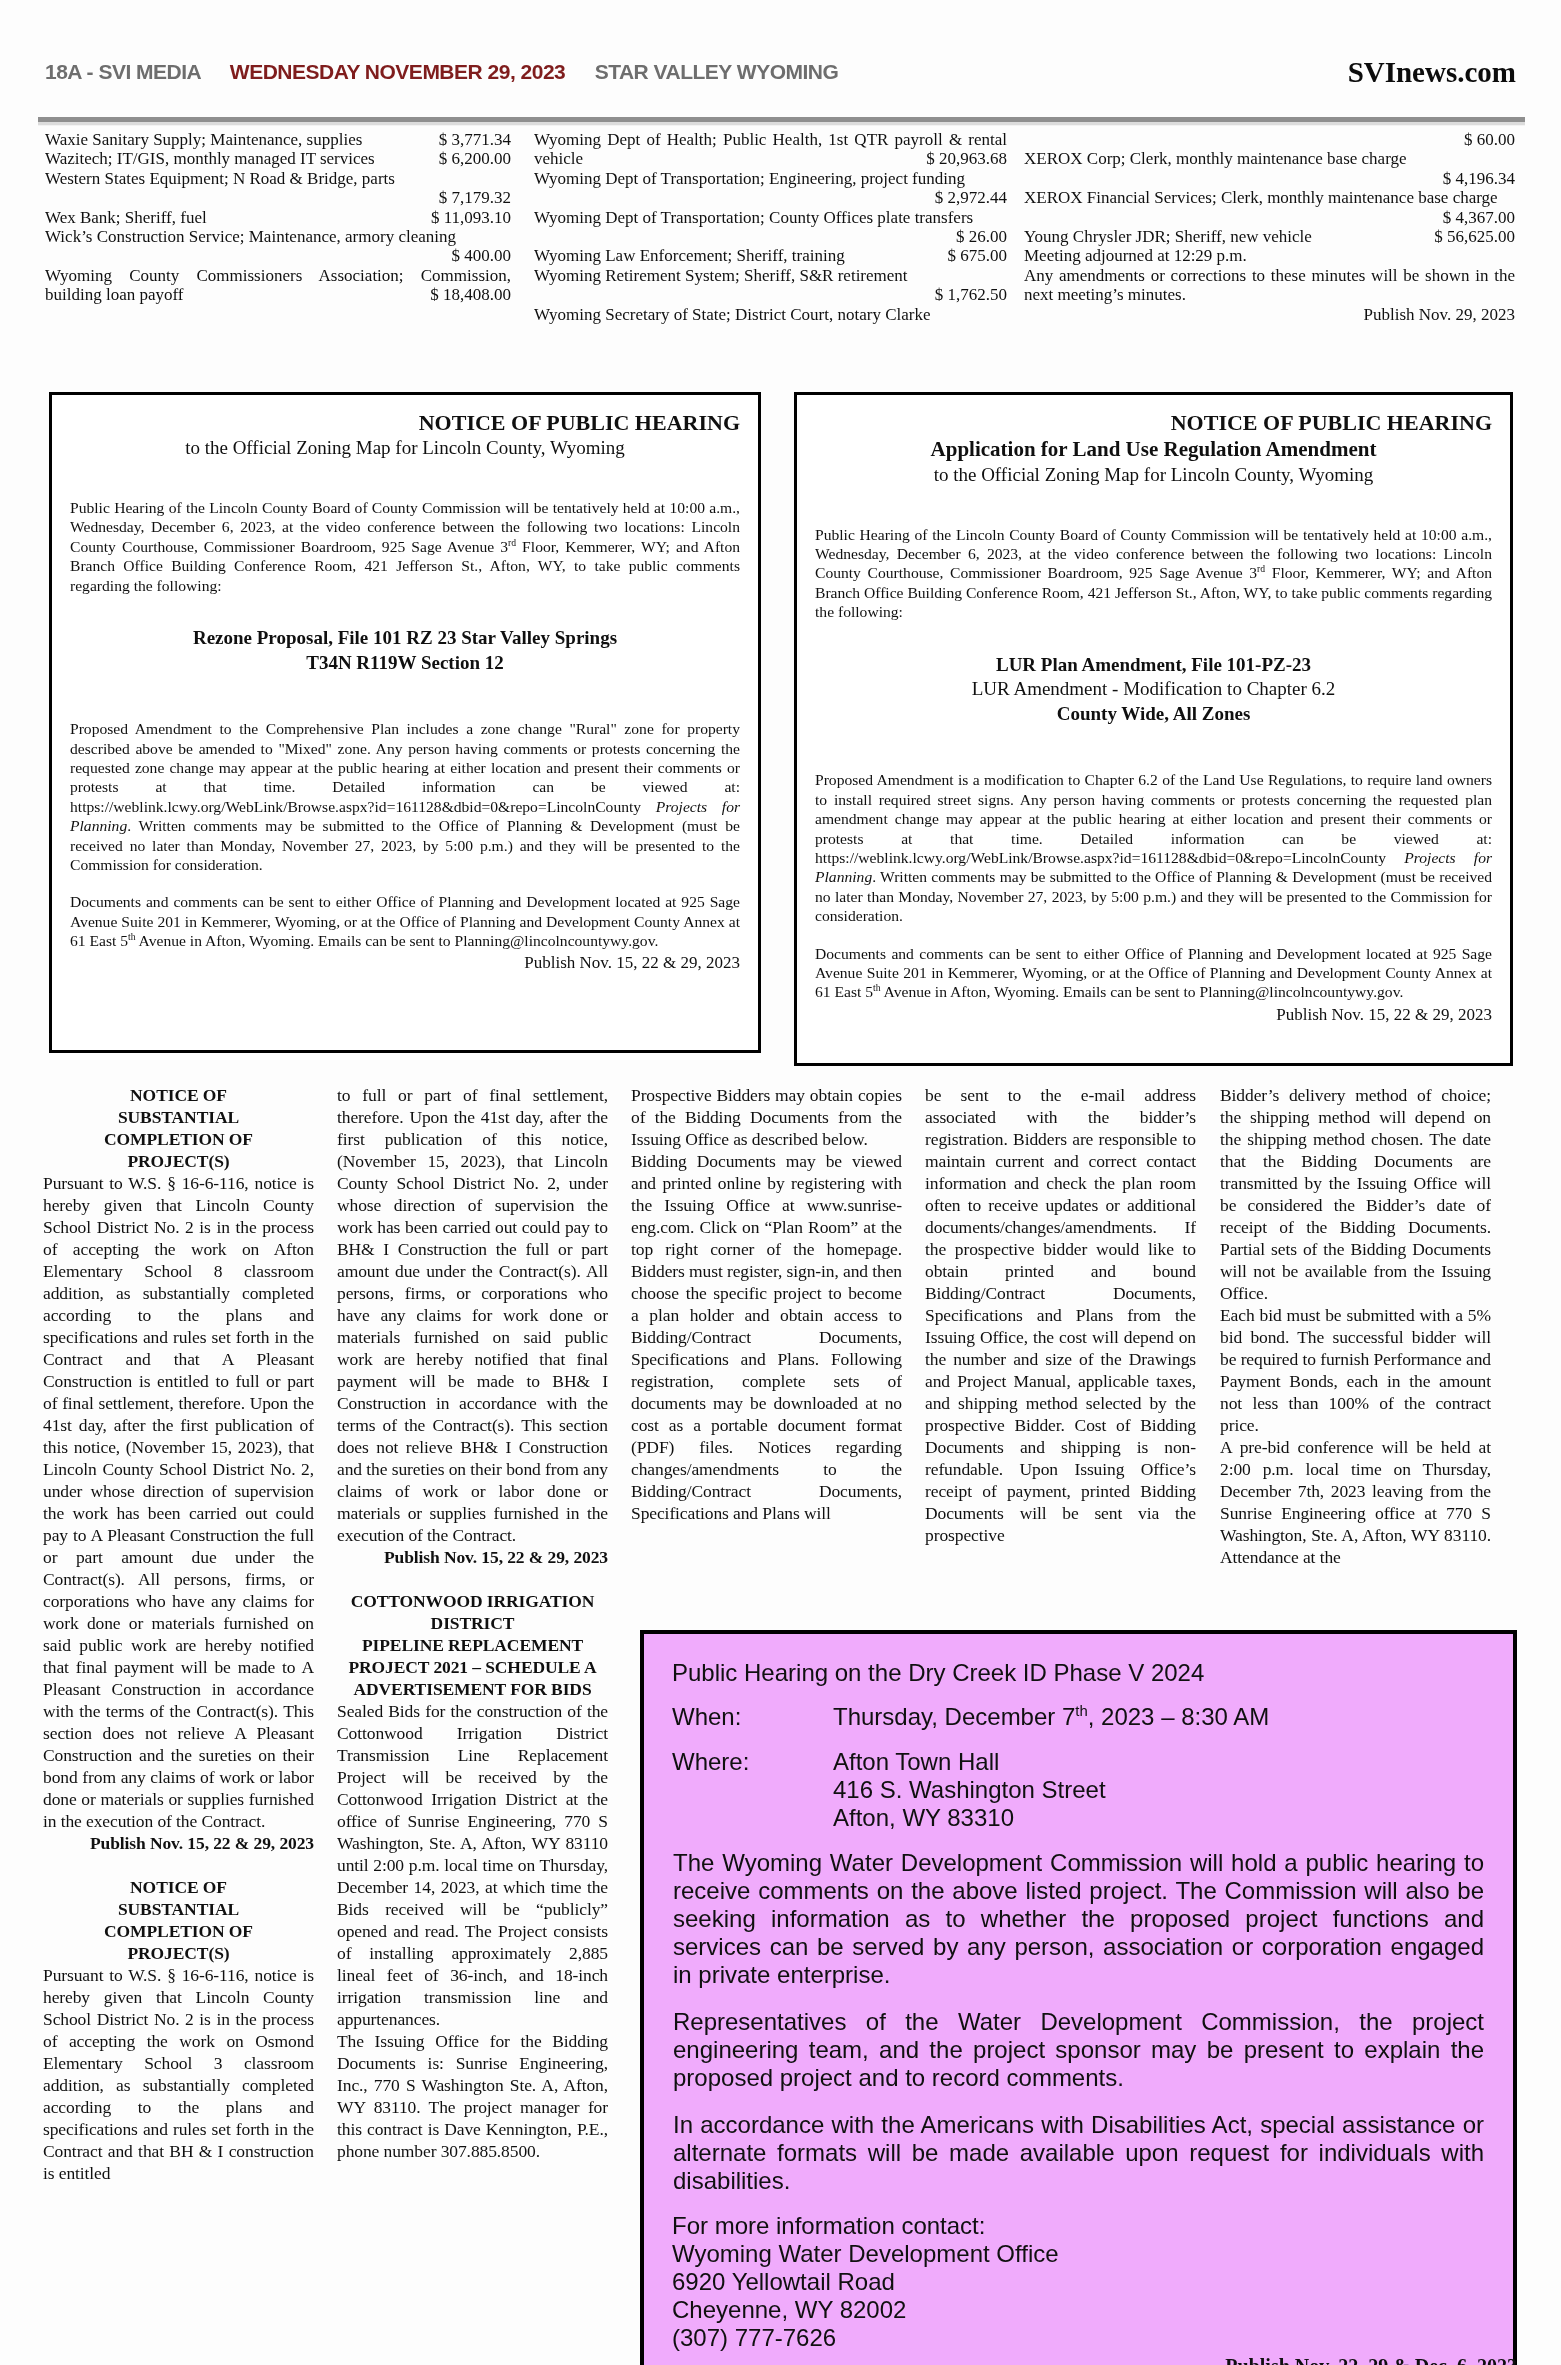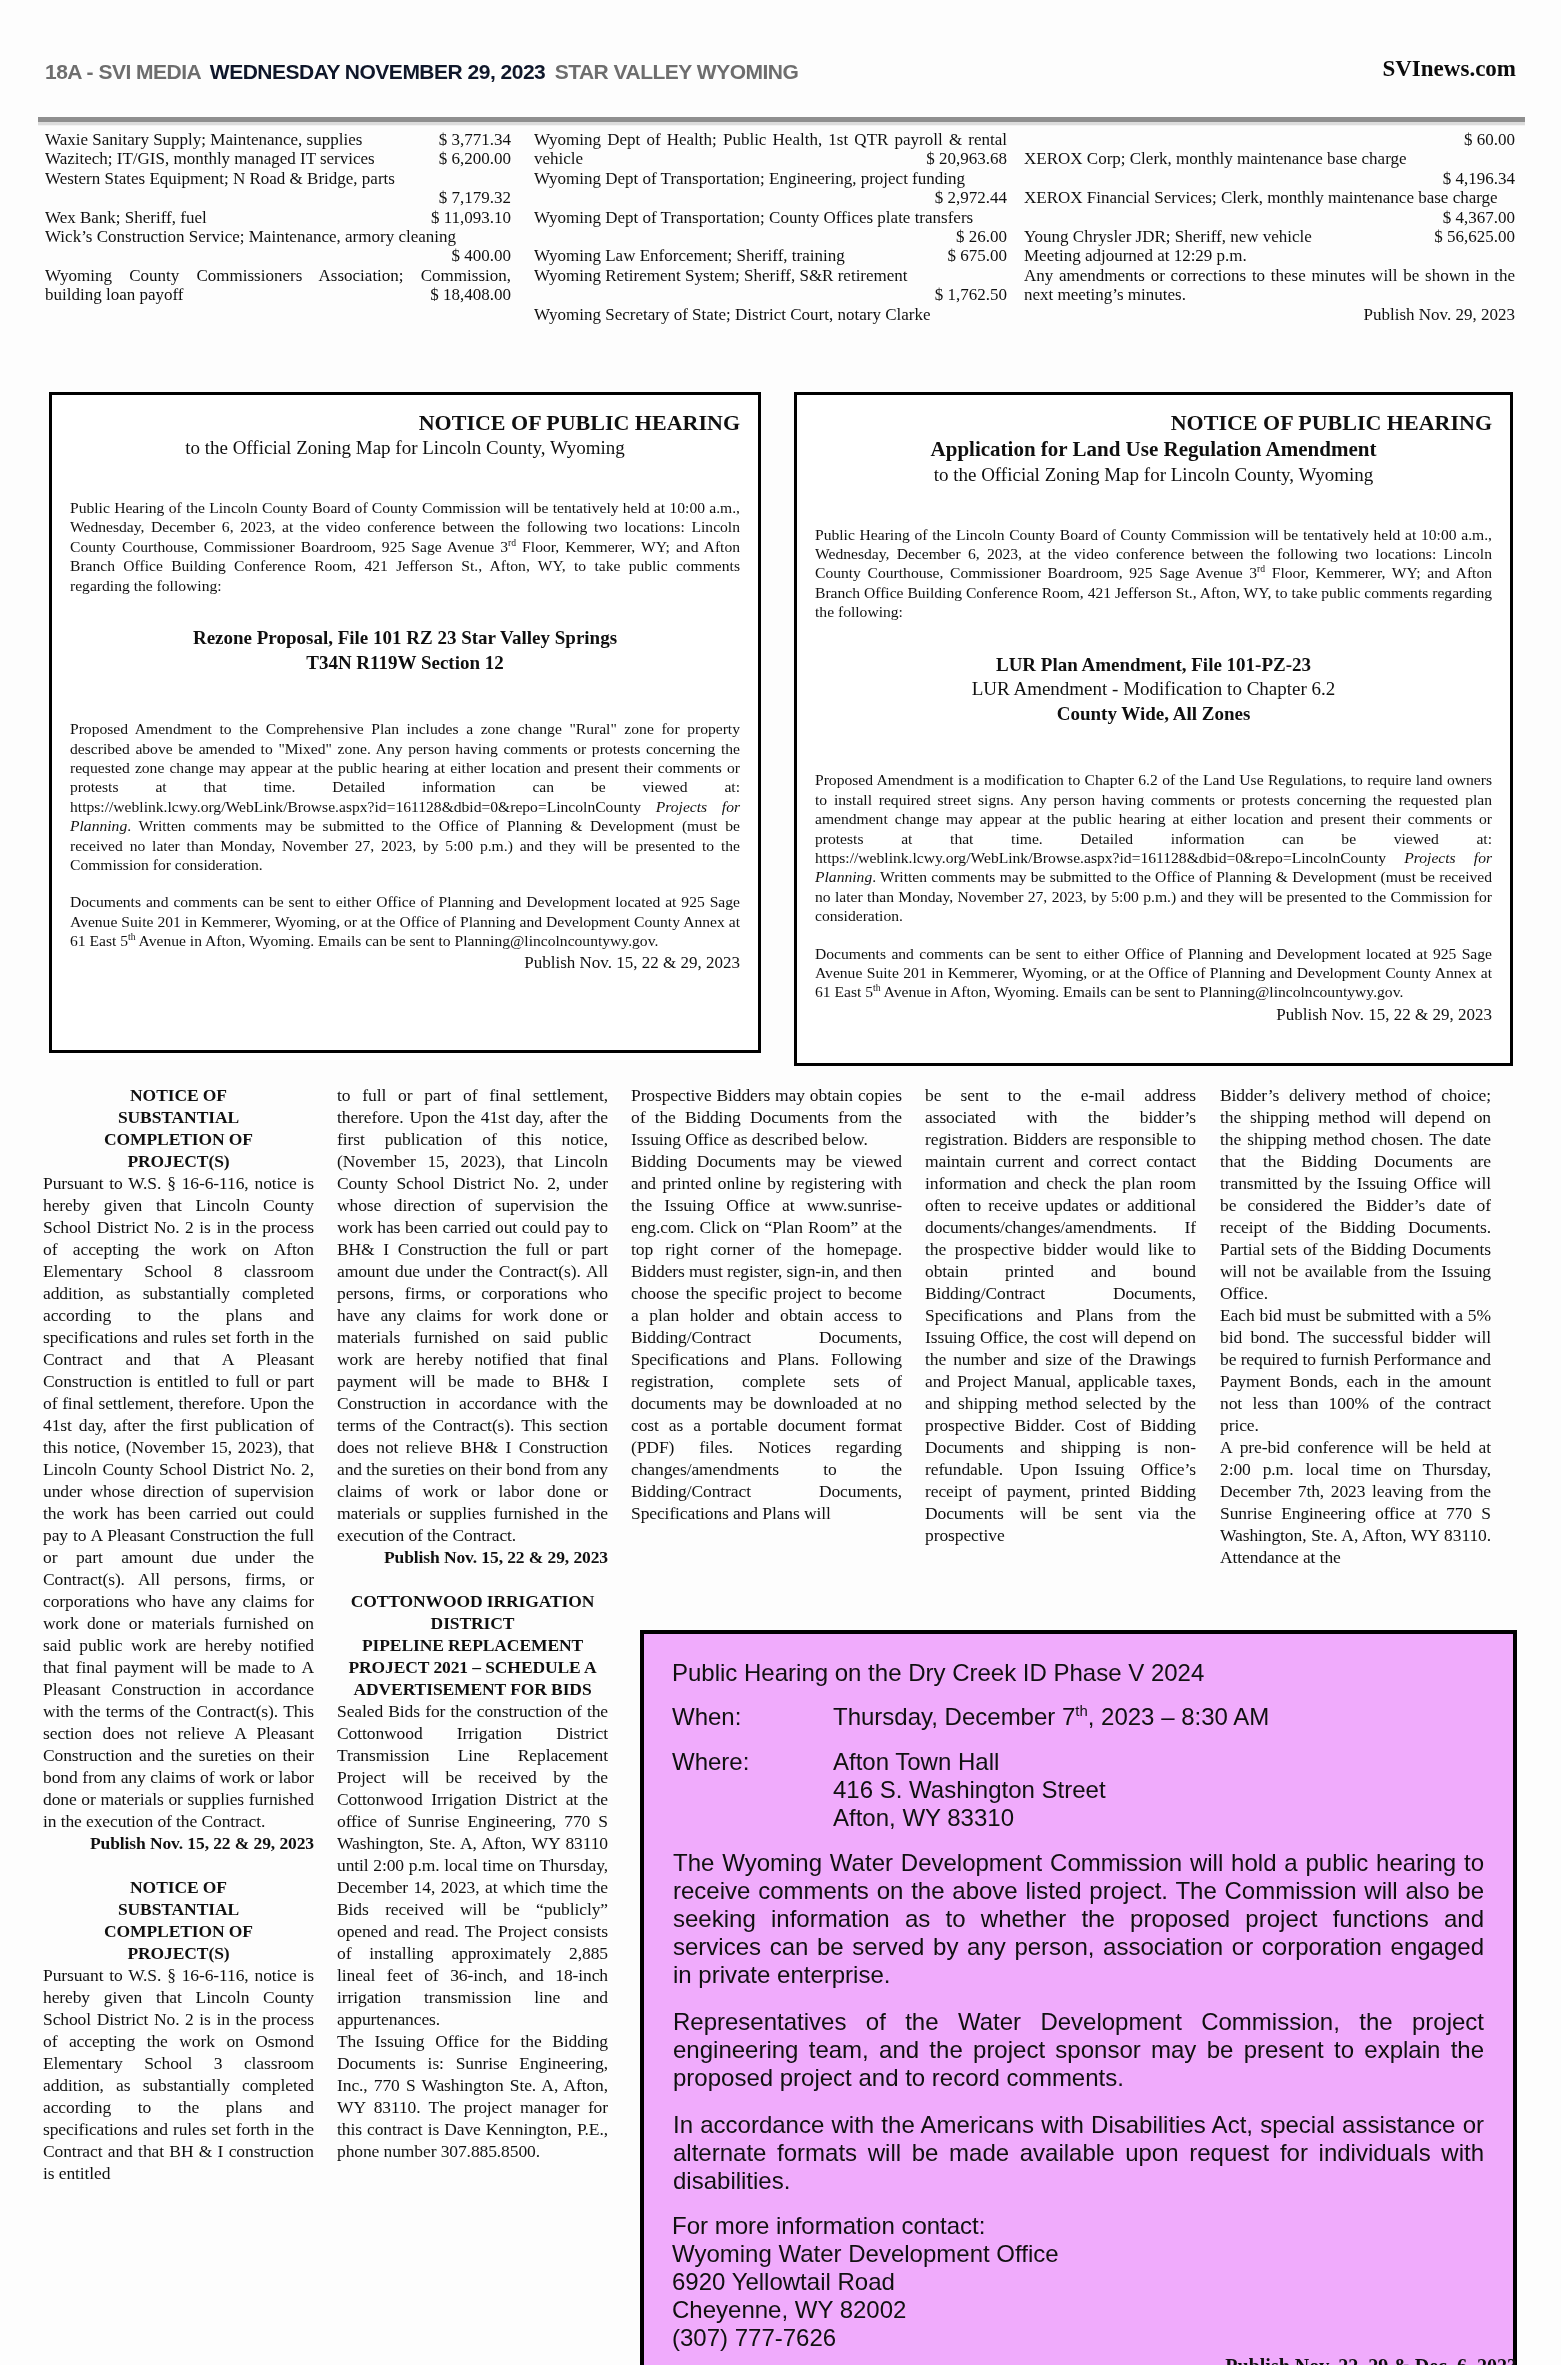--- a/index.html
+++ b/index.html
@@ -3,22 +3,22 @@
 <meta charset="utf-8">
 <style>
   html,body { margin:0; padding:0; background:#e8e8e8; }
   .page { position:relative; width:1561px; height:2413px; background:#fdfdfd;
           font-family:"Liberation Serif", serif; color:#101010; overflow:hidden; }
 
   
   .mast { position:absolute; top:60px; left:45px; right:45px; height:38px; }
   .mast-left { font-family:"Liberation Sans", sans-serif; font-size:21px; font-weight:700;
                color:#6e6e6e; letter-spacing:-0.5px; white-space:nowrap; }
-  .mast-left .m-date { color:#0f172a; margin:0 4px; }
-  .mast-right { position:absolute; right:0; top:-3.8px; font-size:23px; font-weight:700; color:#0c0c0c; }
+  .mast-left .m-date { color:#7f1d1d; margin:0 24px; }
+  .mast-right { position:absolute; right:0; top:-3.8px; font-size:29px; font-weight:700; color:#0c0c0c; }
   .rule { position:absolute; top:117px; left:38px; width:1487px; height:4.7px;
           background:#8f8f8f; box-shadow:0 3.3px 0 #dcdcdc; }
 
   
   .tcol { position:absolute; top:130px; height:239px; overflow:hidden;
           font-size:17px; line-height:19.4px; text-align:justify; }
   .tcol1 { left:45px;  width:466px; }
   .tcol2 { left:534px; width:473px; }
   .tcol3 { left:1024px; width:491px; }
   .entry { margin:0; }

